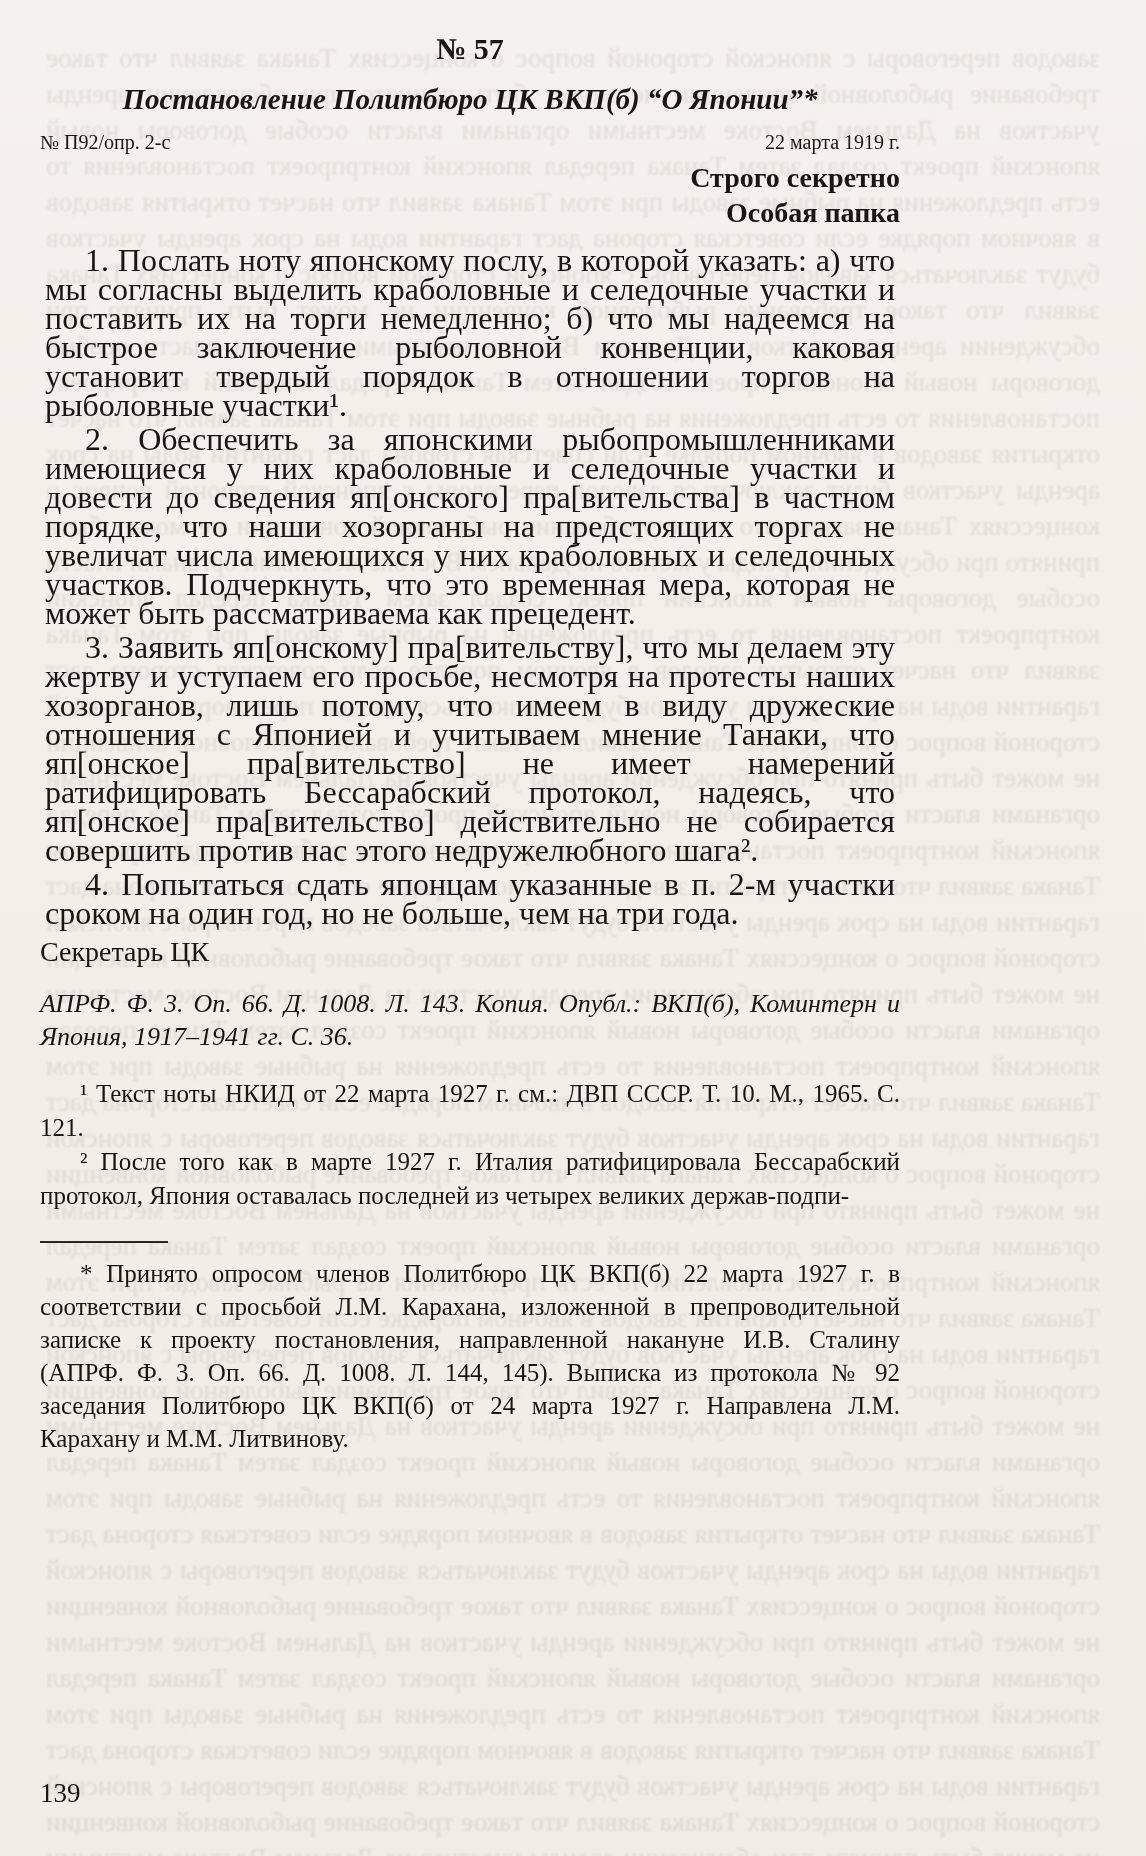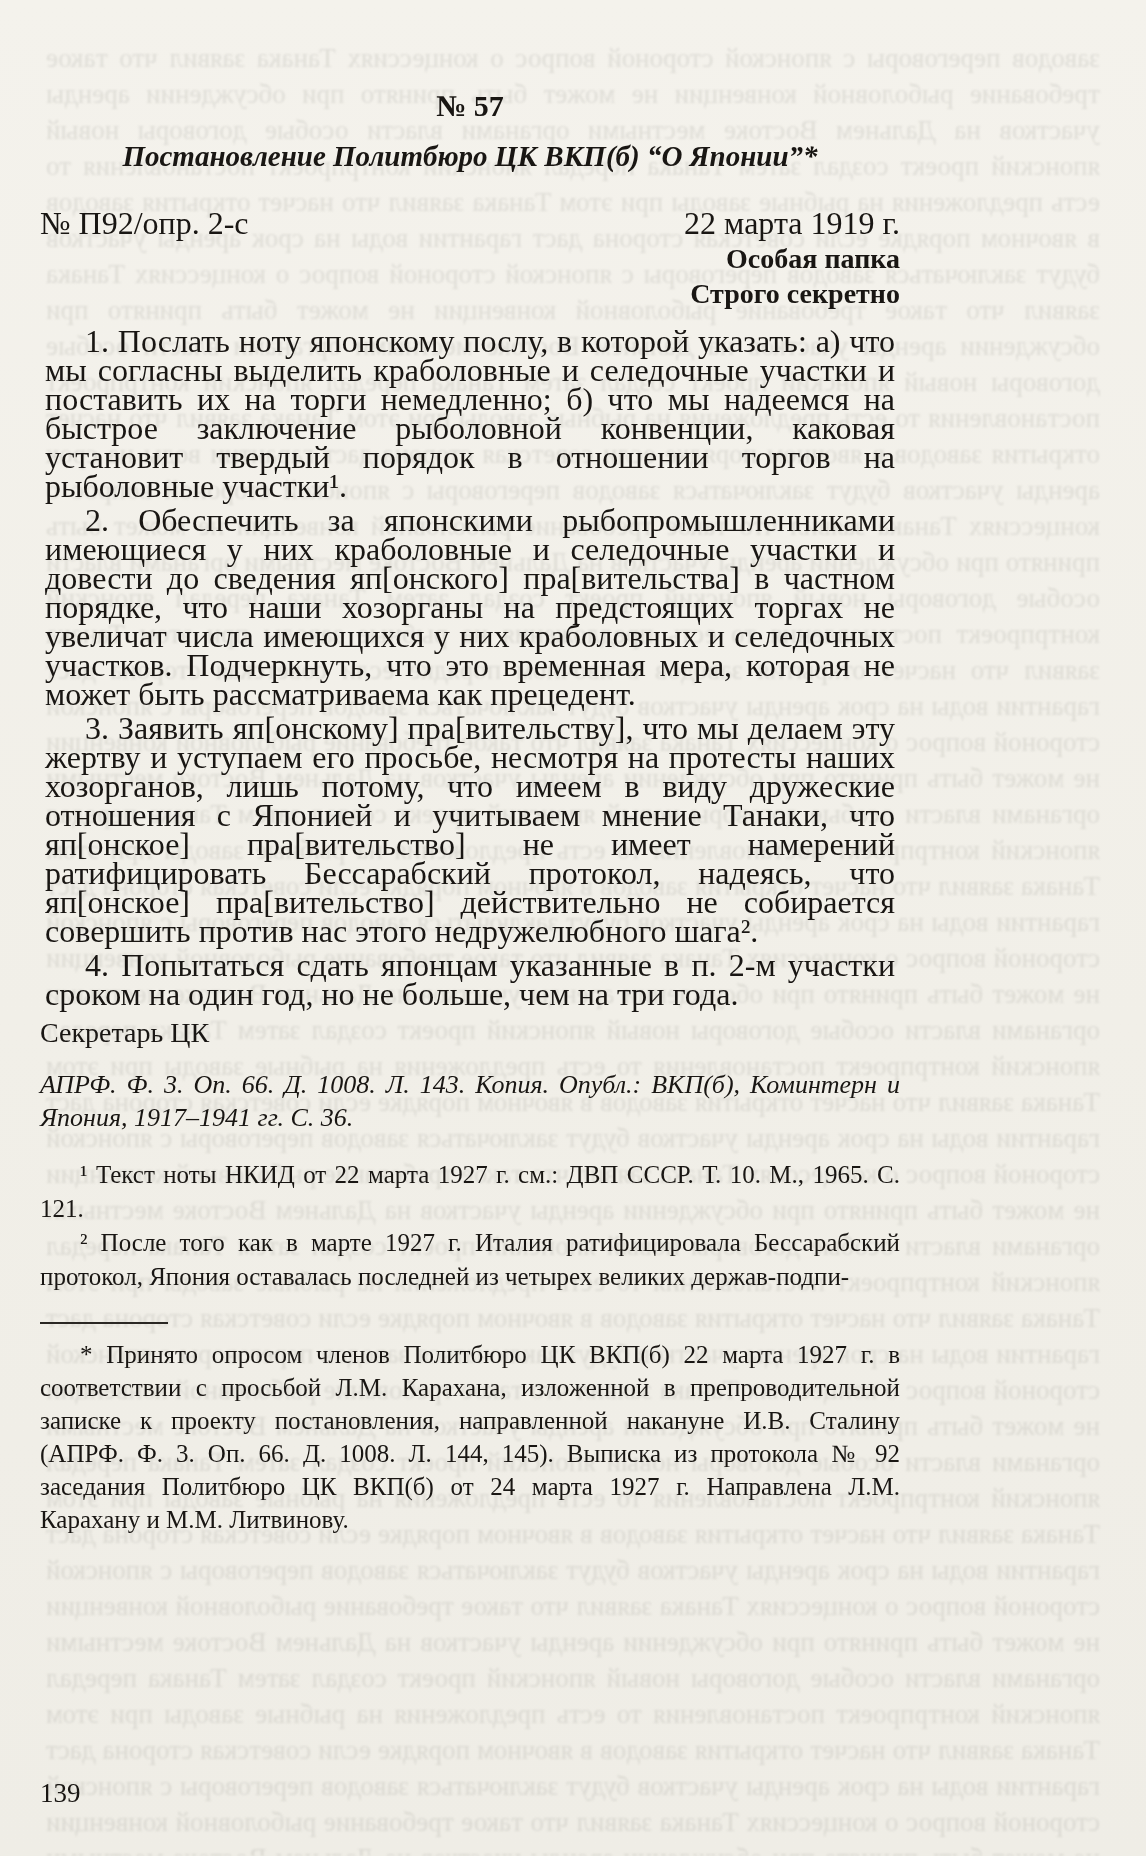--- a/index.html
+++ b/index.html
@@ -20,32 +20,32 @@
     color:rgba(88,84,78,0.13);
     filter:blur(1.1px);
     font-size:27px;line-height:36px;
     text-align:justify;
     z-index:0;
     user-select:none;
     overflow:hidden;
   }
   .content{
     position:relative;z-index:1;
-    padding:88px 246px 0 40px; 
+    padding:31px 246px 0 40px; 
   }
   .doc-number{
     text-align:center;font-weight:bold;font-size:30px;line-height:35px;
   }
   .doc-title{
     text-align:center;font-weight:bold;font-style:italic;
     font-size:29px;line-height:35px;margin-top:16px;
   }
   .meta-row{
     display:flex;justify-content:space-between;align-items:center;
-    font-size:32px;line-height:35px;margin-top:32px;
+    font-size:20px;line-height:35px;margin-top:8px;
   }
   .stamp{
     text-align:right;font-weight:bold;font-size:28px;line-height:35px;
   }
   .body-block{margin-top:16px;}
   .body-block p{
     margin:5px;font-size:32px;line-height:29px;
     text-align:justify;text-indent:40px;
   }
   .signature{
@@ -84,22 +84,22 @@
 
     <div class="doc-number">№ 57</div>
 
     <div class="doc-title">Постановление Политбюро ЦК ВКП(б) “О Японии”*</div>
 
     <div class="meta-row">
       <span>№ П92/опр. 2-с</span>
       <span>22 марта 1919 г.</span>
     </div>
 
+    <div class="stamp">Строго секретно</div>
     <div class="stamp">Особая папка</div>
-    <div class="stamp">Строго секретно</div>
 
     <div class="body-block">
       <p>1. Послать ноту японскому послу, в которой указать: а) что мы согласны выделить краболовные и селедочные участки и поставить их на торги немедленно; б) что мы надеемся на быстрое заключение рыболовной конвенции, каковая установит твердый порядок в отношении торгов на рыболовные участки¹.</p>
       <p>2. Обеспечить за японскими рыбопромышленниками имеющиеся у них краболовные и селедочные участки и довести до сведения яп[онского] пра[вительства] в частном порядке, что наши хозорганы на предстоящих торгах не увеличат числа имеющихся у них краболовных и селедочных участков. Подчеркнуть, что это временная мера, которая не может быть рассматриваема как прецедент.</p>
       <p>3. Заявить яп[онскому] пра[вительству], что мы делаем эту жертву и уступаем его просьбе, несмотря на протесты наших хозорганов, лишь потому, что имеем в виду дружеские отношения с Японией и учитываем мнение Танаки, что яп[онское] пра[вительство] не имеет намерений ратифицировать Бессарабский протокол, надеясь, что яп[онское] пра[вительство] действительно не собирается совершить против нас этого недружелюбного шага².</p>
       <p>4. Попытаться сдать японцам указанные в п. 2-м участки сроком на один год, но не больше, чем на три года.</p>
     </div>
 
     <div class="signature">Секретарь ЦК</div>
 

